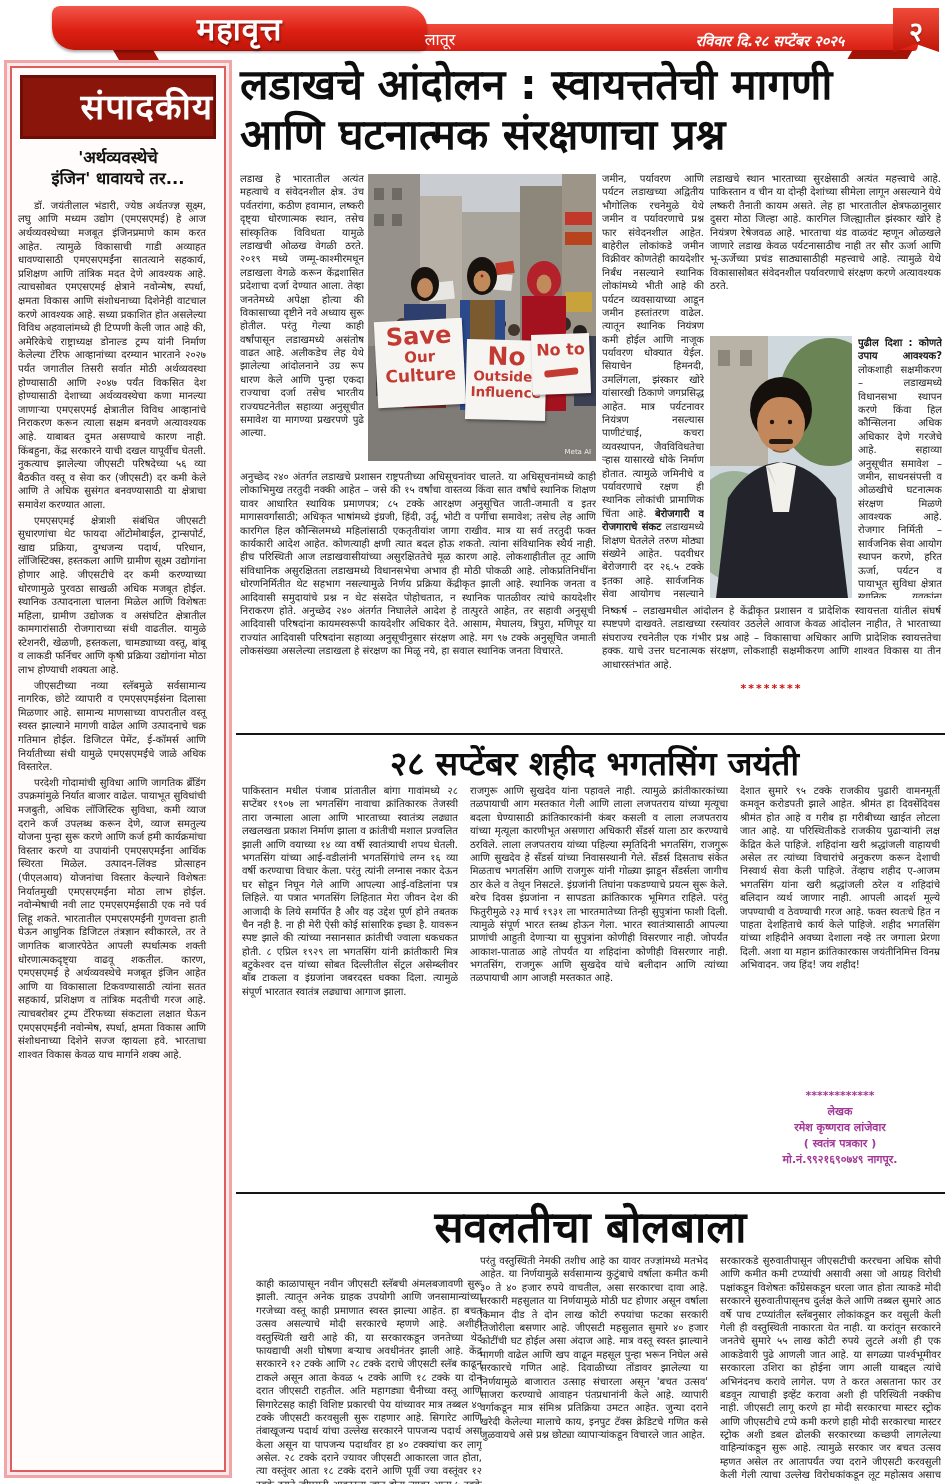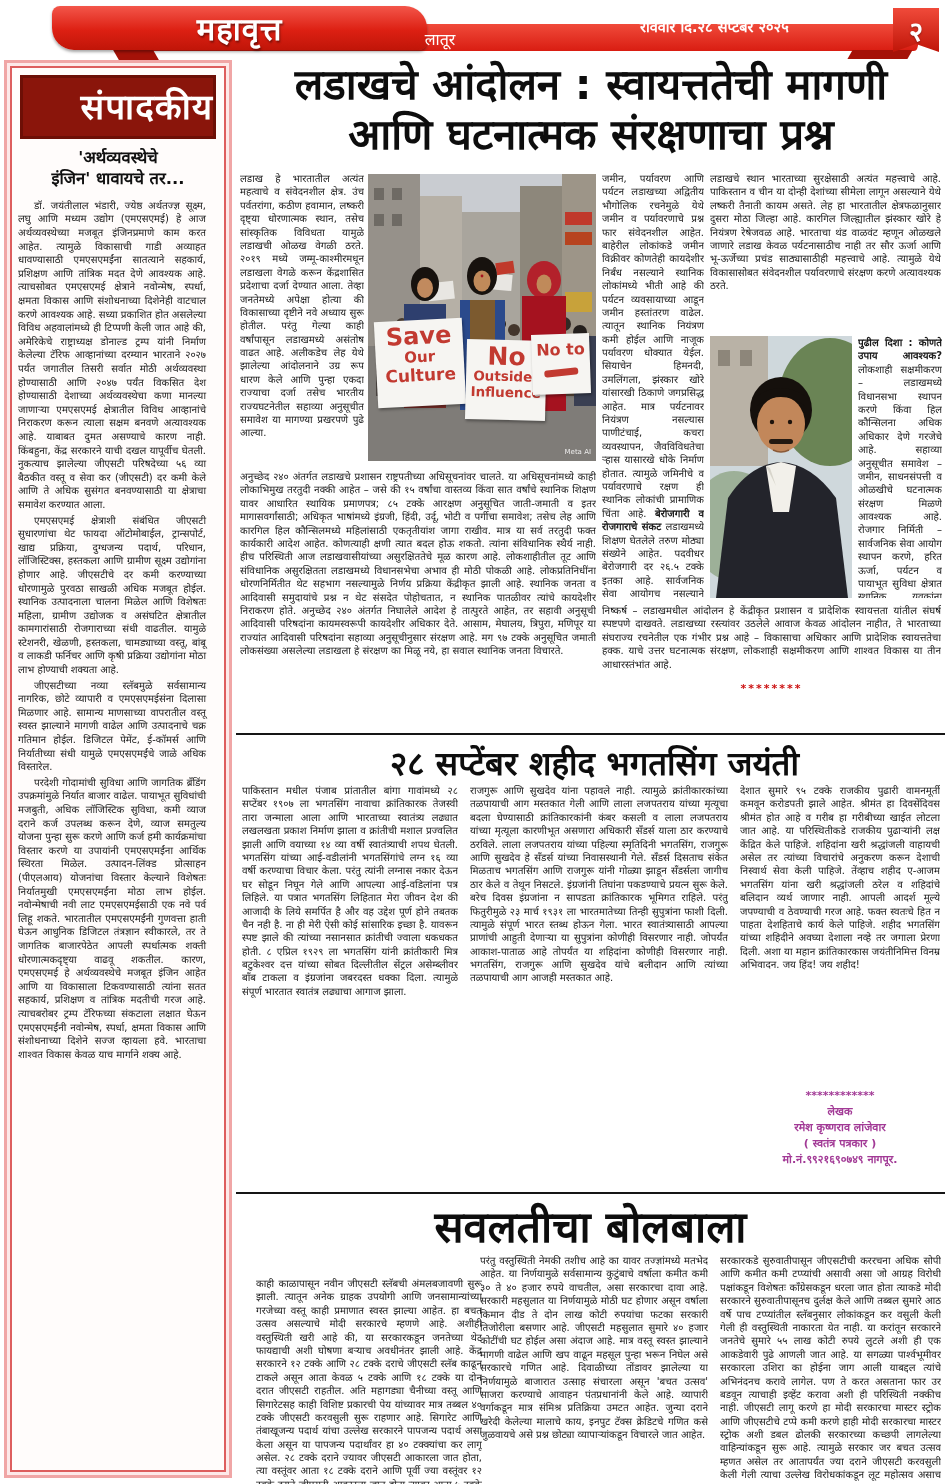--- a/index.html
+++ b/index.html
@@ -11,35 +11,35 @@
   
   .ribbon{left:120px;top:24px;width:800px;height:27px;background:linear-gradient(#f04a3a,#d91d12);
           transform:skewX(-14deg);border-radius:3px;}
   .ribbon-fold-l{left:116px;top:50px;width:40px;height:10px;background:#a51208;transform:skewX(30deg);}
   .ribbon-fold-r{left:850px;top:50px;width:60px;height:9px;background:#a51208;transform:skewX(-30deg);}
   .masthead{left:52px;top:6px;width:375px;height:44px;background:linear-gradient(#f3564a,#dd2013 55%,#c01508);
             border-radius:8px 22px 8px 22px;box-shadow:0 2px 3px rgba(0,0,0,.35);
             display:flex;align-items:center;justify-content:center;}
   .masthead span{color:#fff;font-size:31px;font-weight:bold;letter-spacing:1px;text-shadow:1px 2px 2px rgba(0,0,0,.4);}
   .hdr-city{left:360px;top:28px;width:160px;text-align:center;color:#fff;font-size:16px;font-weight:normal;}
-  .hdr-date{left:640px;top:16px;width:260px;text-align:left;color:#fff;font-size:14.5px;font-weight:bold;}
+  .hdr-date{left:640px;top:30px;width:260px;text-align:center;color:#fff;font-size:14.5px;font-weight:bold;font-style:italic;}
   .pagenum{left:893px;top:8px;width:46px;height:44px;background:linear-gradient(#f04a3a,#c01508);
            clip-path:polygon(0 0,100% 0,100% 100%,50% 82%,0 100%);
            display:flex;align-items:center;justify-content:center;}
   .pagenum span{color:#fff;font-size:27px;font-weight:bold;text-shadow:0 1px 2px rgba(0,0,0,.4);}
   
   .edit-outer{left:4px;top:60px;width:228px;height:1418px;background:#fde9e9;
               border:3px solid #f0a6a6;box-sizing:border-box;padding:3px;}
   .edit-inner{border:2px solid #dd5e5e;background:#fffcfb;height:100%;box-sizing:border-box;padding:5px 6px;overflow:hidden;}
   .edit-head{background:#8a150b;border:3px solid #6d0f06;color:#fff;text-align:right;
              font-size:35px;font-weight:bold;padding:4px 0 7px 0;margin:2px 2px 8px 2px;letter-spacing:1px;}
   .edit-title{text-align:center;font-size:16.5px;font-weight:bold;line-height:1.3;margin:6px 0 9px 0;color:#111;}
   .edit-body p{margin:0 12px 2px 0;font-size:10px;line-height:1.36;text-align:justify;text-indent:16px;}
   
-  .lad-head{left:240px;top:60px;width:702px;text-align:center;font-size:42px;line-height:1.2;
+  .lad-head{left:240px;top:60px;width:702px;font-size:42px;line-height:1.2;
             font-weight:bold;color:#0d0d0d;margin:0;}
   .lad-body{left:236px;top:172px;width:709px;height:560px;}
   .colA{left:4px;top:0;width:124px;height:294px;}
   .wideCol{left:4px;top:298px;width:356px;height:260px;}
   .colC{left:366px;top:0;width:102px;height:426px;}
   .colD{left:474px;top:0;width:231px;height:158px;}
   .colE{left:622px;top:164px;width:84px;height:262px;}
   .bottomR{left:366px;top:432px;width:339px;height:126px;}
   .stars{color:#cc1111;text-align:center;font-weight:bold;letter-spacing:2px;font-size:11px;margin-top:2px;}
   .lad-byline{color:#cc1111;text-align:center;font-weight:bold;font-size:11px;line-height:1.3;}

